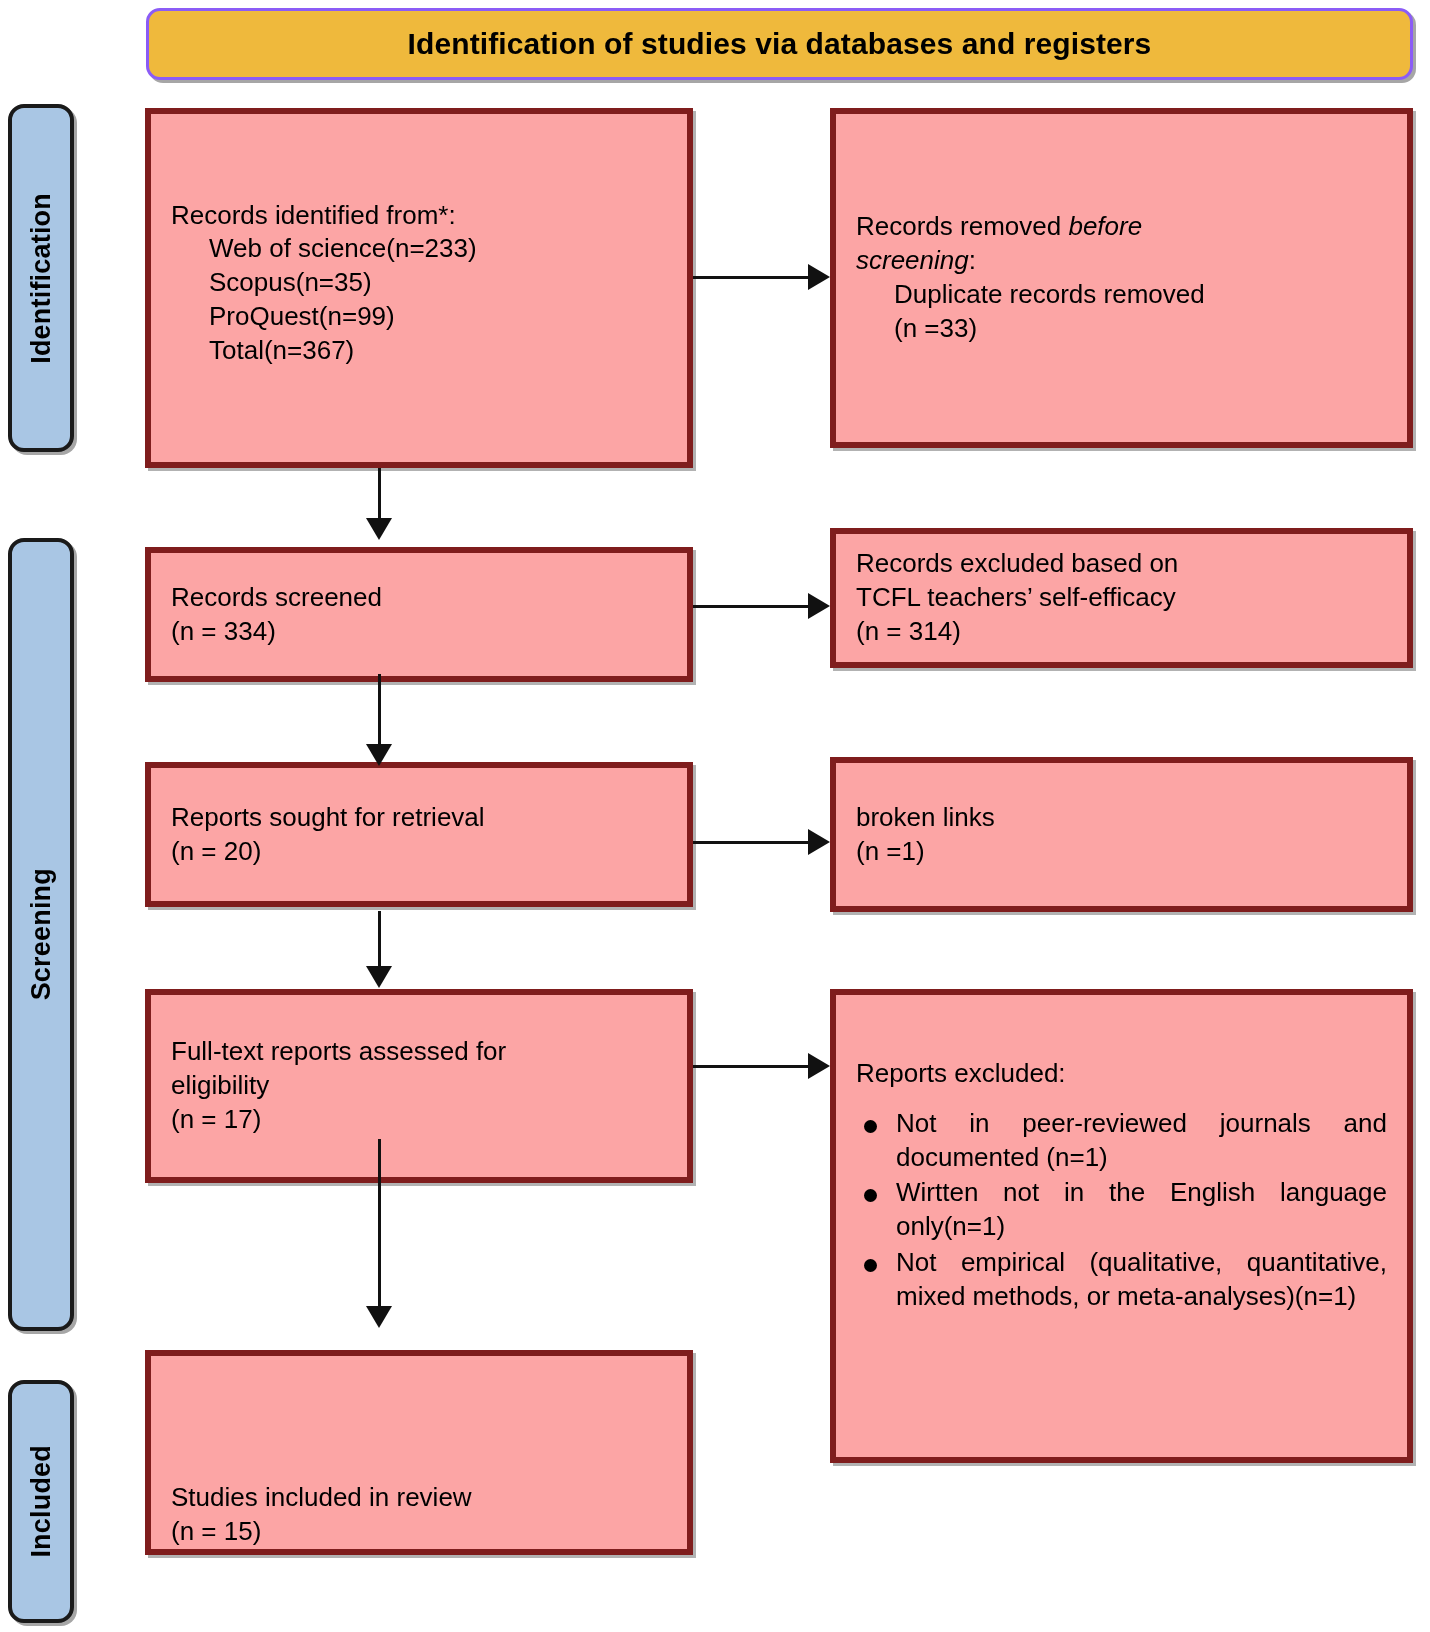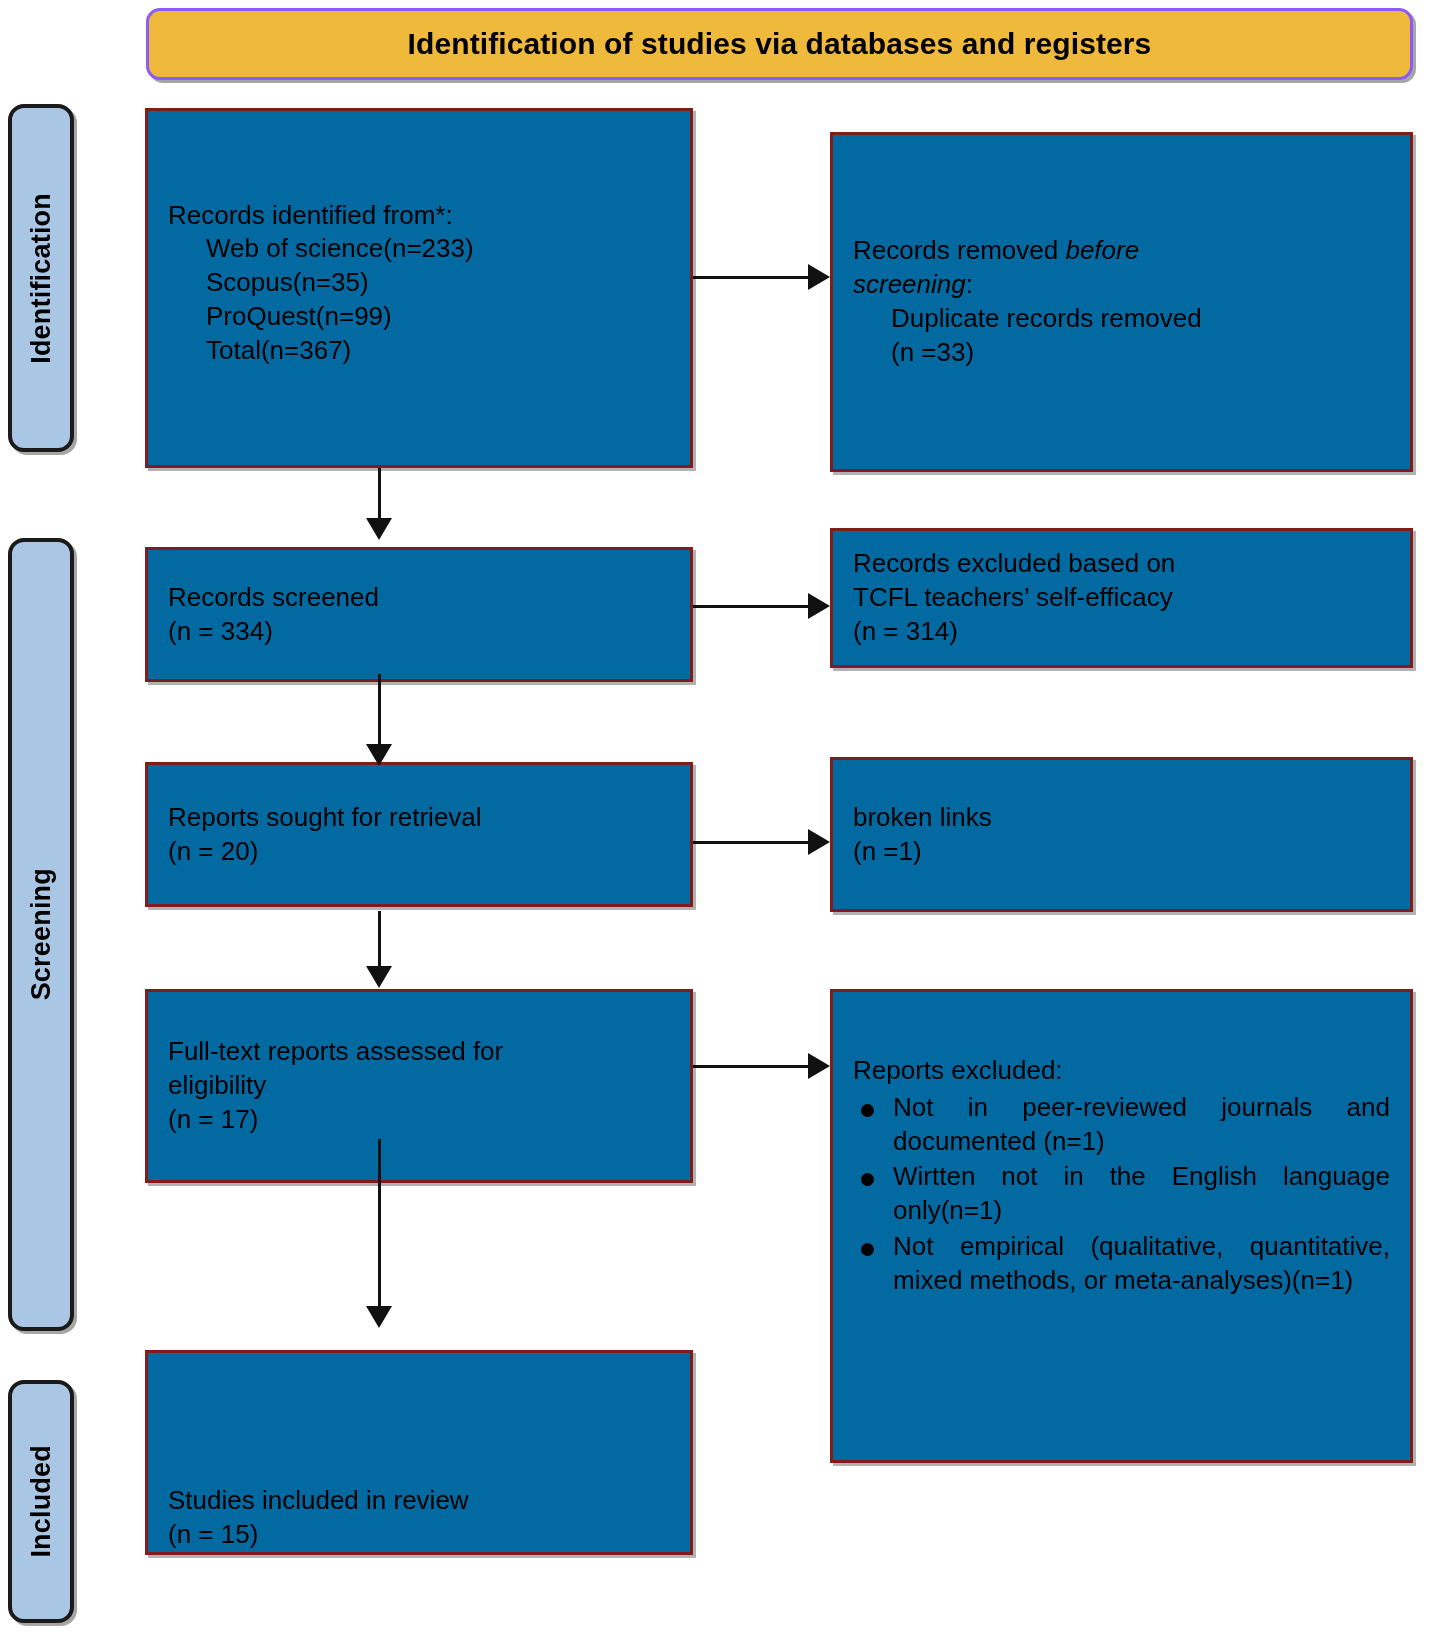--- a/index.html
+++ b/index.html
@@ -63,40 +63,40 @@
     white-space: nowrap;
     letter-spacing: 0.2px;
   }
   #stage-identification { left: 8px;  top: 104px;  width: 66px; height: 348px; }
   #stage-screening      { left: 8px;  top: 538px;  width: 66px; height: 793px; }
   #stage-included       { left: 8px;  top: 1380px; width: 66px; height: 243px; }
 
   
   .fbox {
     position: absolute;
-    background: #0369a1;
-    border: 3px solid #7f1d1d;
+    background: #fca5a5;
+    border: 6px solid #7f1d1d;
     box-sizing: border-box;
     box-shadow: 3px 3px 0 rgba(0,0,0,0.30);
     display: flex;
     flex-direction: column;
     justify-content: center;
   }
   .fbox-inner {
     padding: 0 20px;
     font-size: 26px;
     line-height: 1.30;
     color: #000000;
   }
   .fbox-inner .ln { white-space: nowrap; }
   .indent { padding-left: 38px; }
   .ital { font-style: italic; }
 
   
-  .rx-title { font-size: 26px; margin-bottom: 3px; }
+  .rx-title { font-size: 26px; margin-bottom: 16px; }
   ul.rx-list {
     list-style: none;
     margin: 0;
     padding: 0;
   }
   ul.rx-list li {
     position: relative;
     padding-left: 40px;
     font-size: 26px;
     line-height: 1.30;
@@ -110,21 +110,21 @@
     left: 8px;
     top: 13px;
     width: 13px;
     height: 13px;
     border-radius: 50%;
     background: #000000;
   }
 
   
   #box-identified   { left: 145px; top: 108px;  width: 548px; height: 360px; }
-  #box-removed      { left: 830px; top: 108px;  width: 583px; height: 340px; margin-top: 24px; }
+  #box-removed      { left: 830px; top: 108px;  width: 583px; height: 340px; }
   #box-screened     { left: 145px; top: 547px;  width: 548px; height: 135px; }
   #box-excluded     { left: 830px; top: 528px;  width: 583px; height: 140px; }
   #box-sought       { left: 145px; top: 762px;  width: 548px; height: 145px; }
   #box-notaccess    { left: 830px; top: 757px;  width: 583px; height: 155px; }
   #box-fulltext     { left: 145px; top: 989px;  width: 548px; height: 194px; }
   #box-reportsexcl  { left: 830px; top: 989px;  width: 583px; height: 474px; }
   #box-included     { left: 145px; top: 1350px; width: 548px; height: 205px; justify-content: flex-end; }
 
   #box-reportsexcl { justify-content: flex-start; }
   #box-reportsexcl .fbox-inner { padding-top: 62px; }

